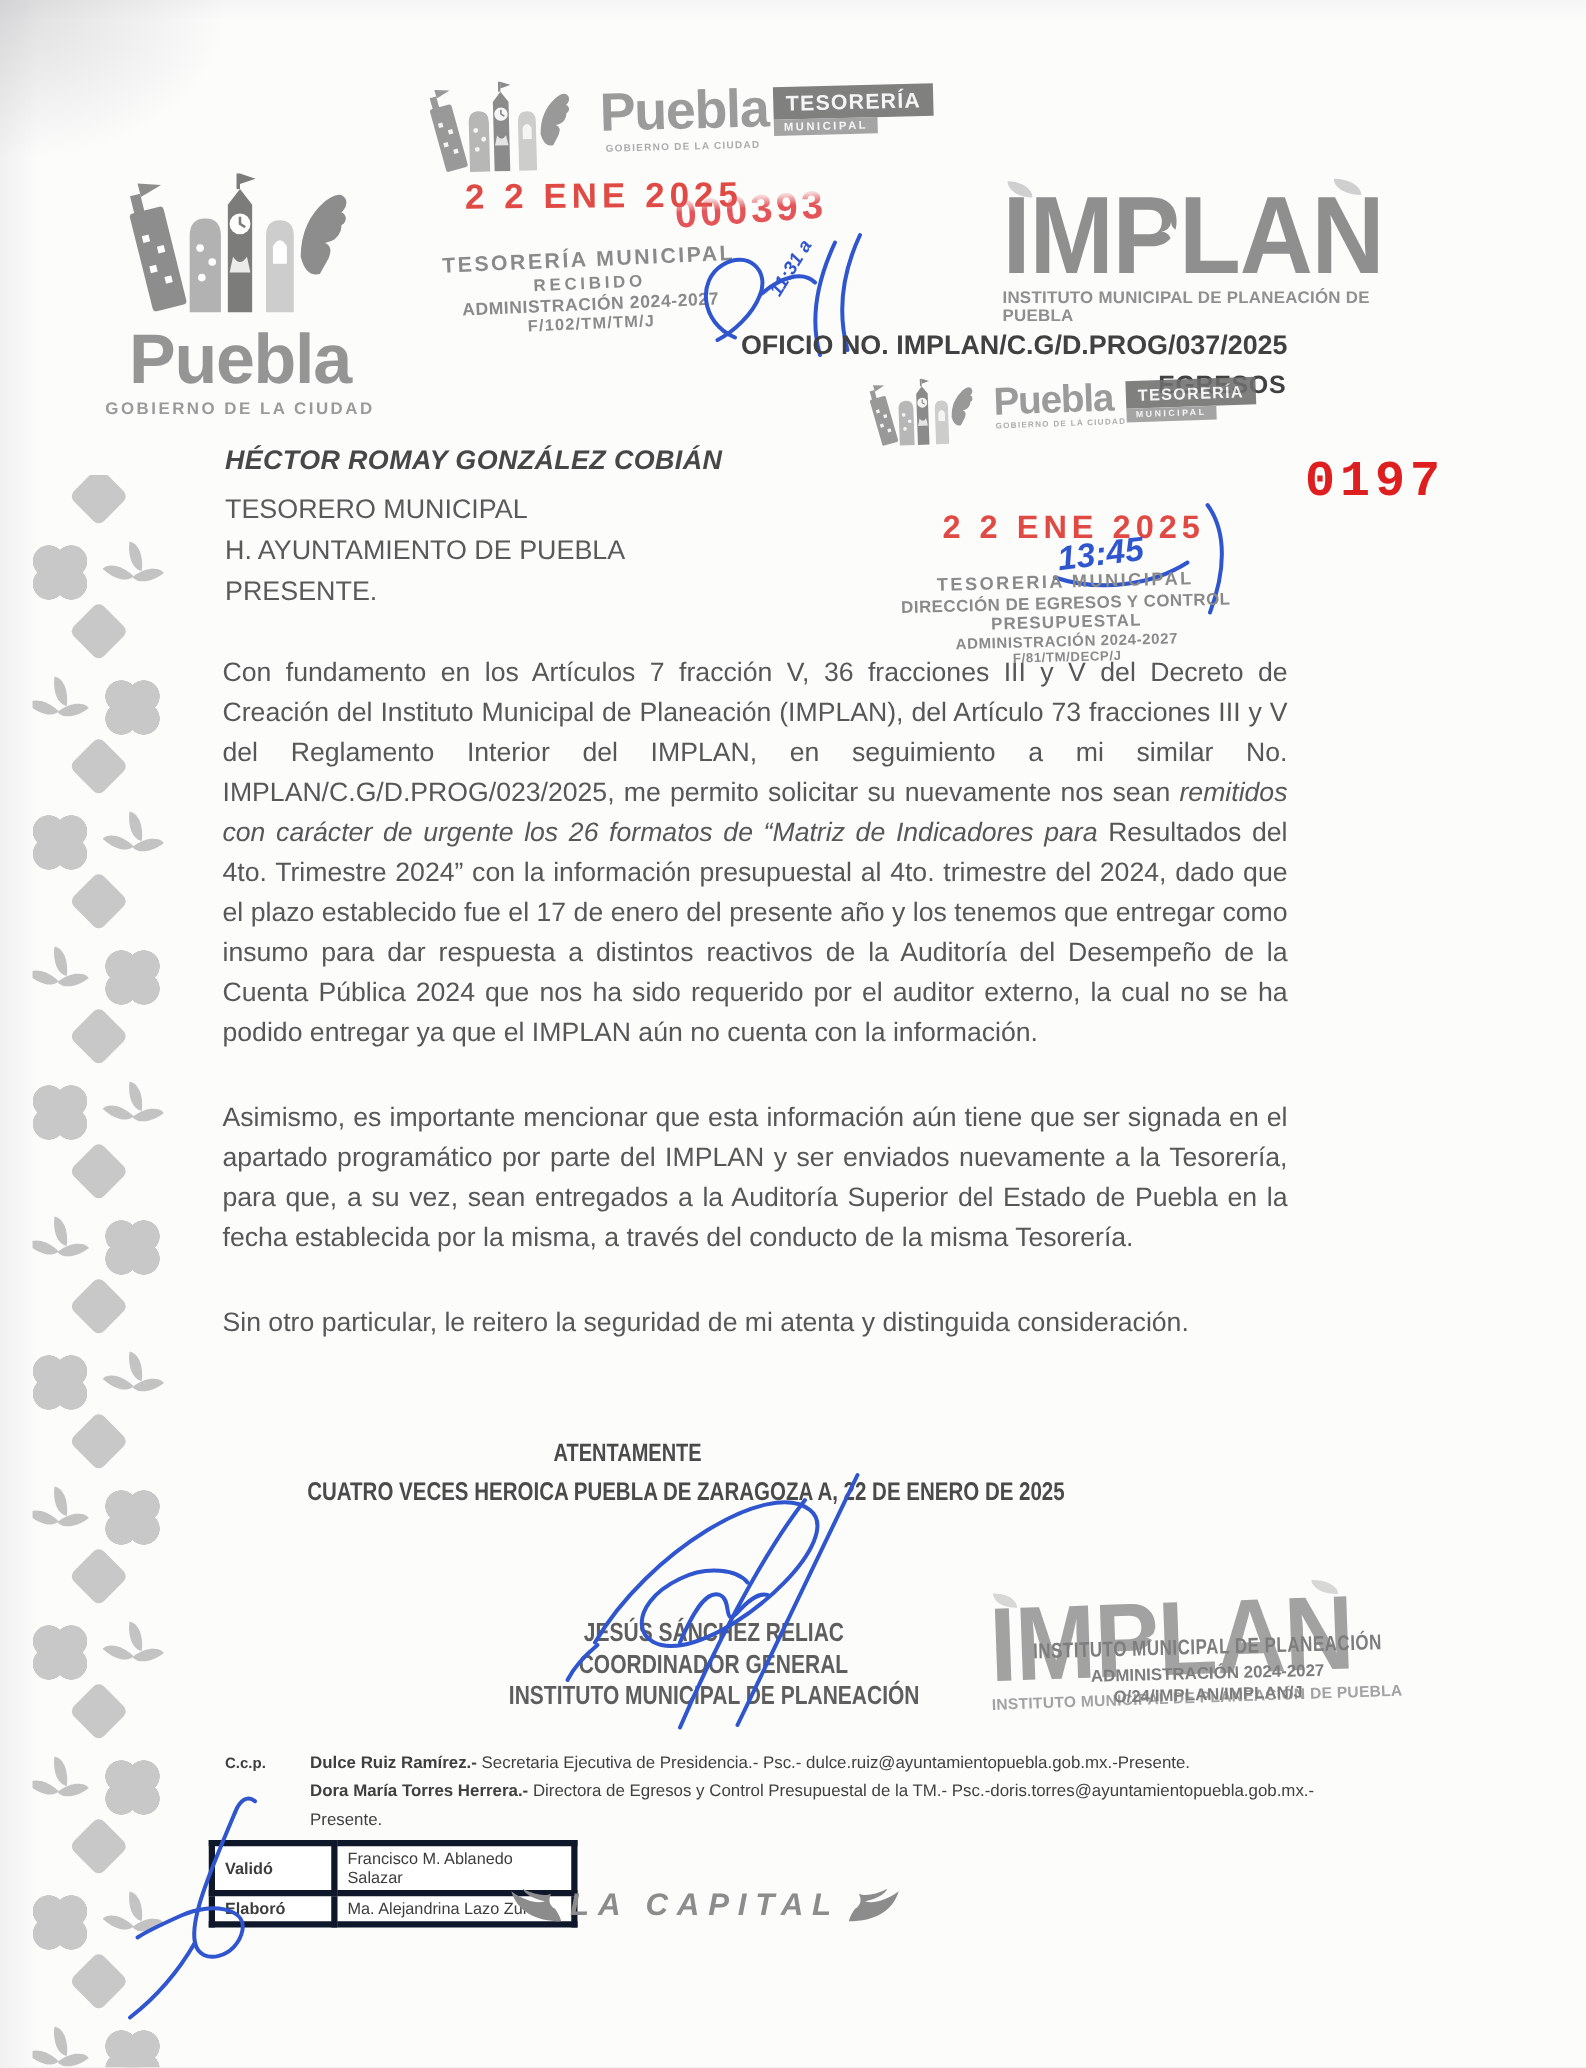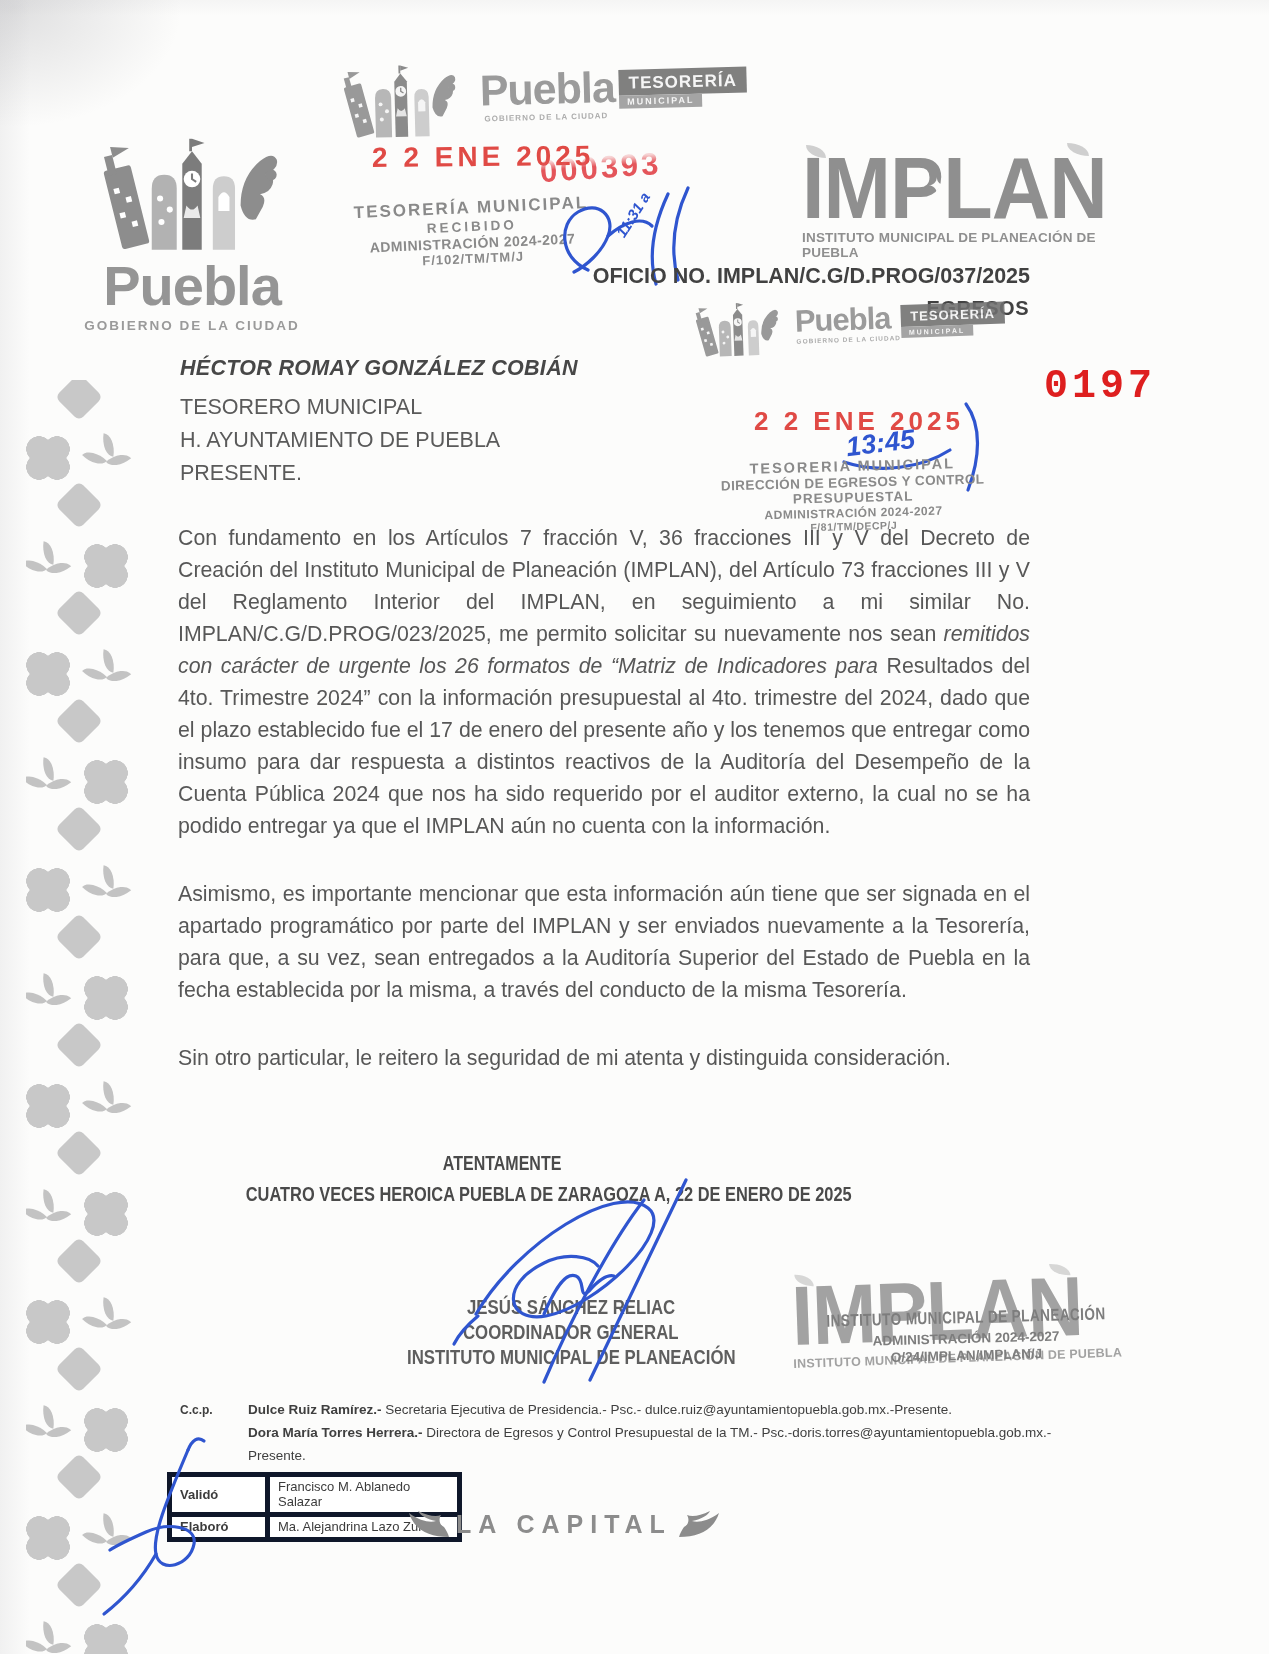--- a/index.html
+++ b/index.html
@@ -142,21 +142,21 @@
   .ccp b{ font-weight:700; }
 
   
   .vtable{ left:167px; top:1472px; border-collapse:collapse; background:#fff; }
   .vtable td{ border:5px solid #0f172a; font-size:13px; color:#3c3c3c; padding:2px 8px 3px; height:23px; }
   .vtable td.k{ width:98px; font-weight:700; }
   .vtable td.v{ width:192px; }
 
   
   .footer-logo{ left:404px; top:1510px; width:320px; text-align:center; color:#8c8c8c; }
-  .footer-logo .row1{ display:flex; align-items:center; justify-content:center; gap:6px; }
+  .footer-logo .row1{ display:flex; align-items:center; justify-content:center; gap:6px;font-style:italic; }
   .footer-logo .cap{ font-size:25px; font-weight:700; letter-spacing:7px; }
   .footer-logo .imp{ font-size:41px; font-weight:800; letter-spacing:1px; margin-top:1px; line-height:1; }
   .wing{ width:42px; height:28px; }
   .wing.r{ transform:scaleX(-1); }
 </style>
 </head>
 <body>
 
 <svg width="0" height="0" style="position:absolute" aria-hidden="true">
   <defs>

